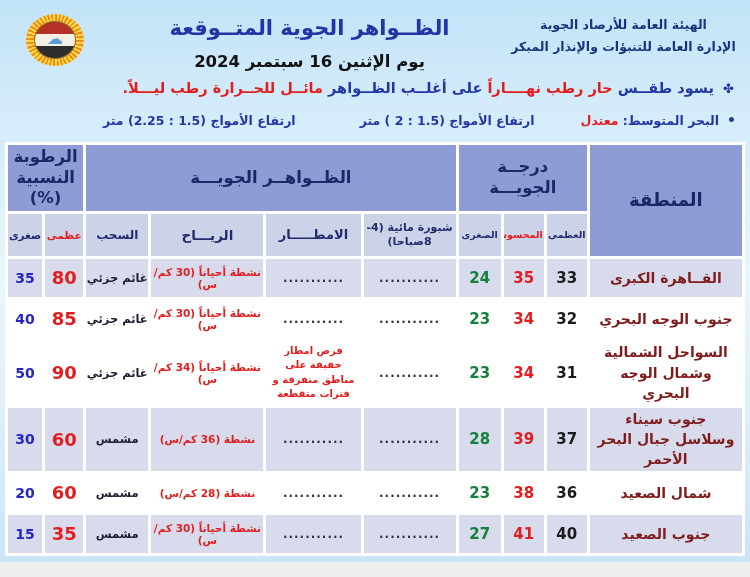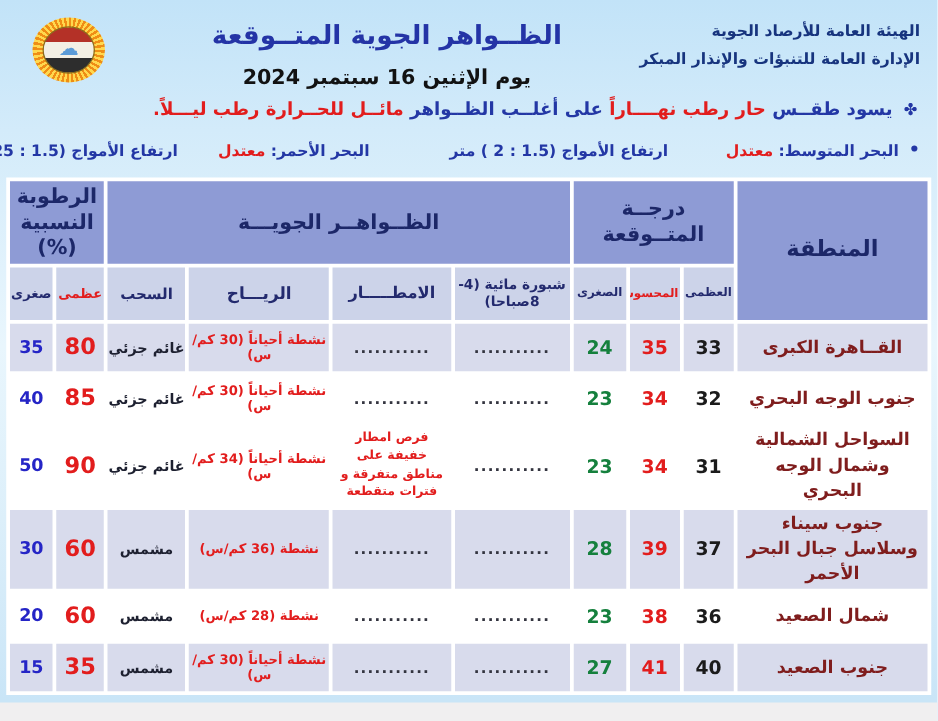--- a/index.html
+++ b/index.html
@@ -6,21 +6,21 @@
   html,body { width:750px; height:577px; overflow:hidden; }
   body {
     font-family:"DejaVu Sans", sans-serif;
     background:linear-gradient(180deg,#c2e3f8 0%,#d3ebfa 18%,#e9f6fd 48%,#dcEFfa 72%,#cfe8f8 90%,#c9e5f7 97%);
     position:relative;
   }
   .page { width:750px; height:577px; position:relative; direction:rtl; }
 
   
   .top { display:flex; align-items:flex-start; padding:10px 14px 0 20px; }
-  .org { width:225px; text-align:right; color:#17347e; font-weight:bold;
+  .org { width:225px; text-align:center; color:#17347e; font-weight:bold;
          font-size:12.5px; line-height:1.75; padding-top:4px; }
   .head-center { flex:1; text-align:center; padding-top:6px; }
   .main-title { color:#2434a6; font-weight:bold; font-size:21px; letter-spacing:0; }
   .date-line { color:#121212; font-weight:bold; font-size:16.5px; margin-top:12px; }
 
   .logo { width:70px; height:58px; position:relative; margin-right:18px; margin-top:2px; }
   .sun { width:58px; height:52px; border-radius:50%; margin:2px auto 0;
          background:repeating-conic-gradient(from 0deg,#ef8d15 0deg 4.5deg,#ffd84e 4.5deg 9deg);
          position:relative; }
   .sun-core { position:absolute; inset:7px 8px; border-radius:50%; overflow:hidden;
@@ -116,41 +116,40 @@
     <span class="blue">يسود طقــس </span>
     <span class="red">حار رطب نهــــاراً </span>
     <span class="blue">على أغلــب الظــواهر </span>
     <span class="red">مائــل للحــرارة رطب ليـــلاً.</span>
   </div>
 
   <div class="sea-line">
     <span class="sea-bullet">•</span>
     <span class="sea-gap-a"><span>البحر المتوسط: </span><span class="red">معتدل</span></span>
     <span class="sea-gap-b">ارتفاع الأمواج (1.5 : 2 ) متر</span>
-    <span class="sea-gap-c"><span>البحر الأحمر: </span><span class="red">معتدل</span></span>
     <span>ارتفاع الأمواج (1.5 : 2.25) متر</span>
   </div>
 
   <table>
     <colgroup>
       <col style="width:152px">
         <col style="width:40px">
         <col style="width:40px">
         <col style="width:42px">
       <col style="width:92px">
         <col style="width:94px">
         <col style="width:112px">
         <col style="width:62px">
       <col style="width:38px">
         <col style="width:34px">
     </colgroup>
     <thead>
       <tr class="grow1">
         <th class="group region-h" rowspan="2">المنطقة</th>
-        <th class="group" colspan="3">درجــة المتــوقعة</th>
+        <th class="group" colspan="3">درجــة الجويـــة</th>
         <th class="group" colspan="4">الظــواهــر الجويـــة</th>
         <th class="group" colspan="2">الرطوبة النسبية (%)</th>
       </tr>
       <tr class="subhead grow2">
         <th class="sub-t">العظمى</th>
         <th class="sub-t red-h">المحسوسة</th>
         <th class="sub-t">الصغرى</th>
         <th class="sub-mist">شبورة مائية (4-8صباحا)</th>
         <th class="sub-rain">الامطـــــار</th>
         <th class="sub-wind">الريـــاح</th>

